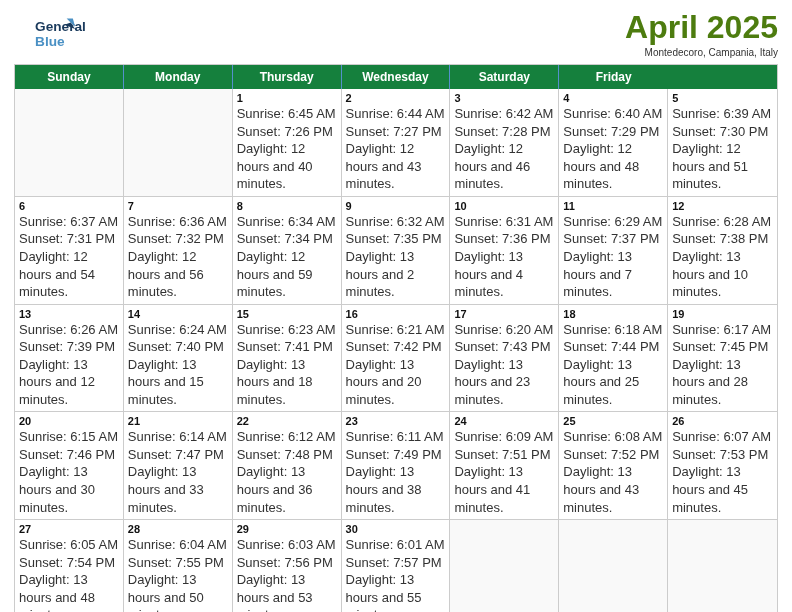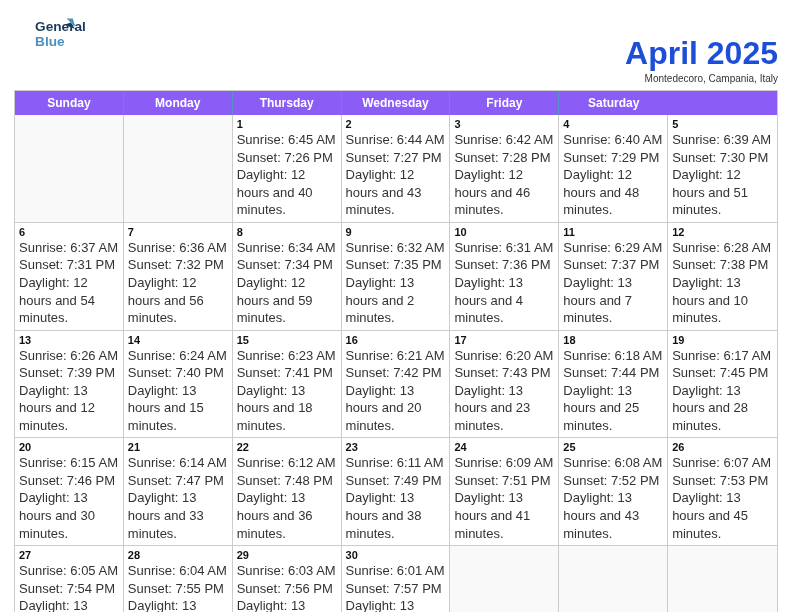--- a/index.html
+++ b/index.html
@@ -32,39 +32,38 @@
       width: 28px;
       height: 28px;
       margin-right: 2px;
     }
     .header-right {
       text-align: right;
     }
     .month-title {
       font-size: 32px;
       font-weight: bold;
-      color: #1d4ed8;
+      color: #4d7c0f;
       line-height: 1.1;
-      margin-top: 26px;
     }
     .subtitle {
       font-size: 10px;
       color: #333;
       margin-top: 2px;
     }
     .calendar {
       flex: 1;
       display: flex;
       flex-direction: column;
       border: 1px solid #ccc;
     }
     .cal-header-row {
       display: grid;
       grid-template-columns: repeat(7, 1fr);
-      background: #8b5cf6;
+      background: #15803d;
     }
     .cal-header-cell {
       color: #fff;
       font-size: 12px;
       font-weight: bold;
       padding: 5px 4px;
       text-align: center;
       border-right: 1px solid #5590cc;
     }
     .cal-header-cell:last-child { border-right: none; }
@@ -122,22 +121,22 @@
       <div class="subtitle">Montedecoro, Campania, Italy</div>
     </div>
   </div>
 
   <div class="calendar">
     <div class="cal-header-row">
     <div class="cal-header-cell">Sunday</div>
         <div class="cal-header-cell">Monday</div>
         <div class="cal-header-cell">Thursday</div>
         <div class="cal-header-cell">Wednesday</div>
+        <div class="cal-header-cell">Saturday</div>
         <div class="cal-header-cell">Friday</div>
-        <div class="cal-header-cell">Saturday</div>
       </div>
     <div class="cal-body">
     <div class="cal-row">
           <div class="cal-cell empty"></div>
           <div class="cal-cell empty"></div>
           <div class="cal-cell">
             <span class="day-num">1</span>
             <div class="sun-info">Sunrise: 6:45 AM<br>Sunset: 7:26 PM<br>Daylight: 12 hours and 40 minutes.</div>
           </div>
           <div class="cal-cell">

